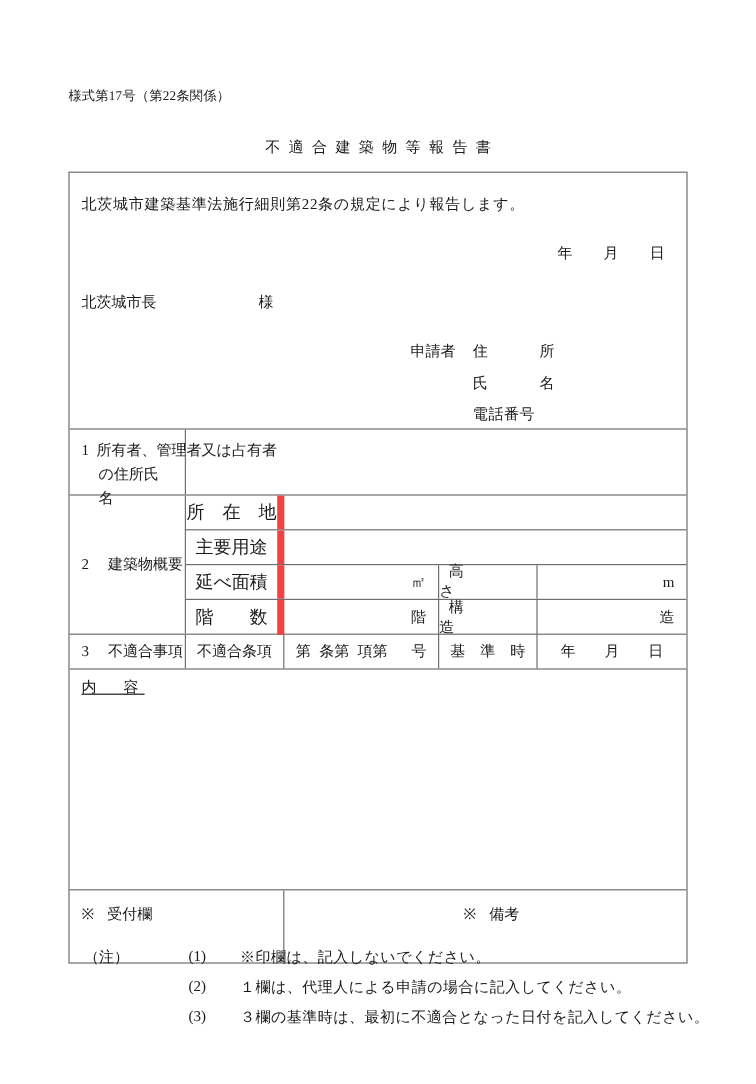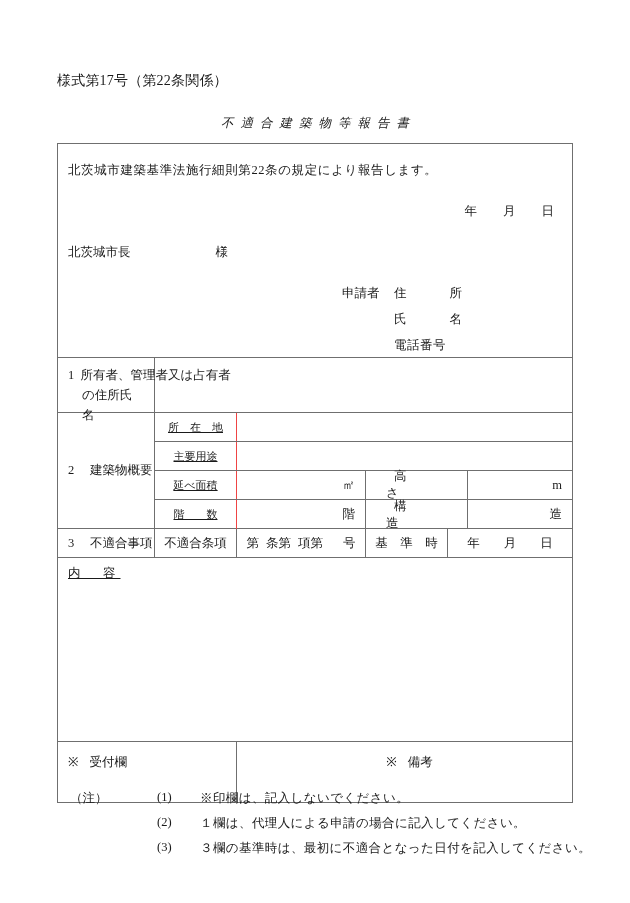--- a/index.html
+++ b/index.html
@@ -17,36 +17,35 @@
   }
   .page {
     position: absolute;
     inset: 0;
   }
 
   .form-no {
     position: absolute;
     left: 57px;
     top: 72px;
-    font-size: 14px;
+    font-size: 11px;
     letter-spacing: 0.2px;
     white-space: nowrap;
   }
 
   .doc-title {
     position: absolute;
     left: 0;
     right: 0;
     top: 115px;
     text-align: center;
     font-size: 12.5px;
     letter-spacing: 7px;
     text-indent: 7px;
     white-space: nowrap;
-    font-style: italic;
   }
 
   
   .frame {
     position: absolute;
     left: 57px;
     top: 143px;
     width: 516px;
     border: 1px solid #6f6f6f;
     box-sizing: border-box;
@@ -123,21 +122,21 @@
     font-size: 12.5px;
     display: flex;
     align-items: center;
   }
   .cell.vline { border-right: 1px solid #6f6f6f; }
   .pad-l { padding-left: 10px; }
   .pad-r { padding-right: 10px; }
   .ctr { justify-content: center; }
   .rgt { justify-content: flex-end; }
 
-  .sp3 { letter-spacing: 8px; text-indent: 8px; margin-left: 20px; }
+  .sp3 { letter-spacing: 8px; text-indent: 8px; }
 
   
   .row-owner { height: 55px; }
   .row-owner .lbl {
     position: absolute;
     left: 0; top: 0; bottom: 0;
     width: 97px;
     box-sizing: border-box;
     border-right: 1px solid #6f6f6f;
     padding: 7px 18px 0 10px;
@@ -168,26 +167,25 @@
     height: 29px;
     box-sizing: border-box;
     border-bottom: 1px solid #6f6f6f;
   }
   .subrow.last { border-bottom: none; }
   .sublbl {
     position: absolute;
     left: 0; top: 0; bottom: 0;
     width: 82px;
     box-sizing: border-box;
-    border-right: 1px solid #ef4444;
+    border-right: 6px solid #ef4444;
     display: flex;
     align-items: center;
     justify-content: center;
-    font-size: 11px;
-    text-decoration: underline;
+    font-size: 15px;
   }
 
   
   .row-nc { height: 29px; }
   .row-nc .c1 { left: 0; width: 97px; }
   .row-nc .c2 { left: 97px; width: 82px; }
   .row-nc .c3 { left: 179px; width: 129px; }
   .row-nc .c4 { left: 308px; width: 82px; }
   .row-nc .c5 { left: 390px; right: 0; }
   .row-nc .c1 .num { display: inline-block; width: 22px; }

